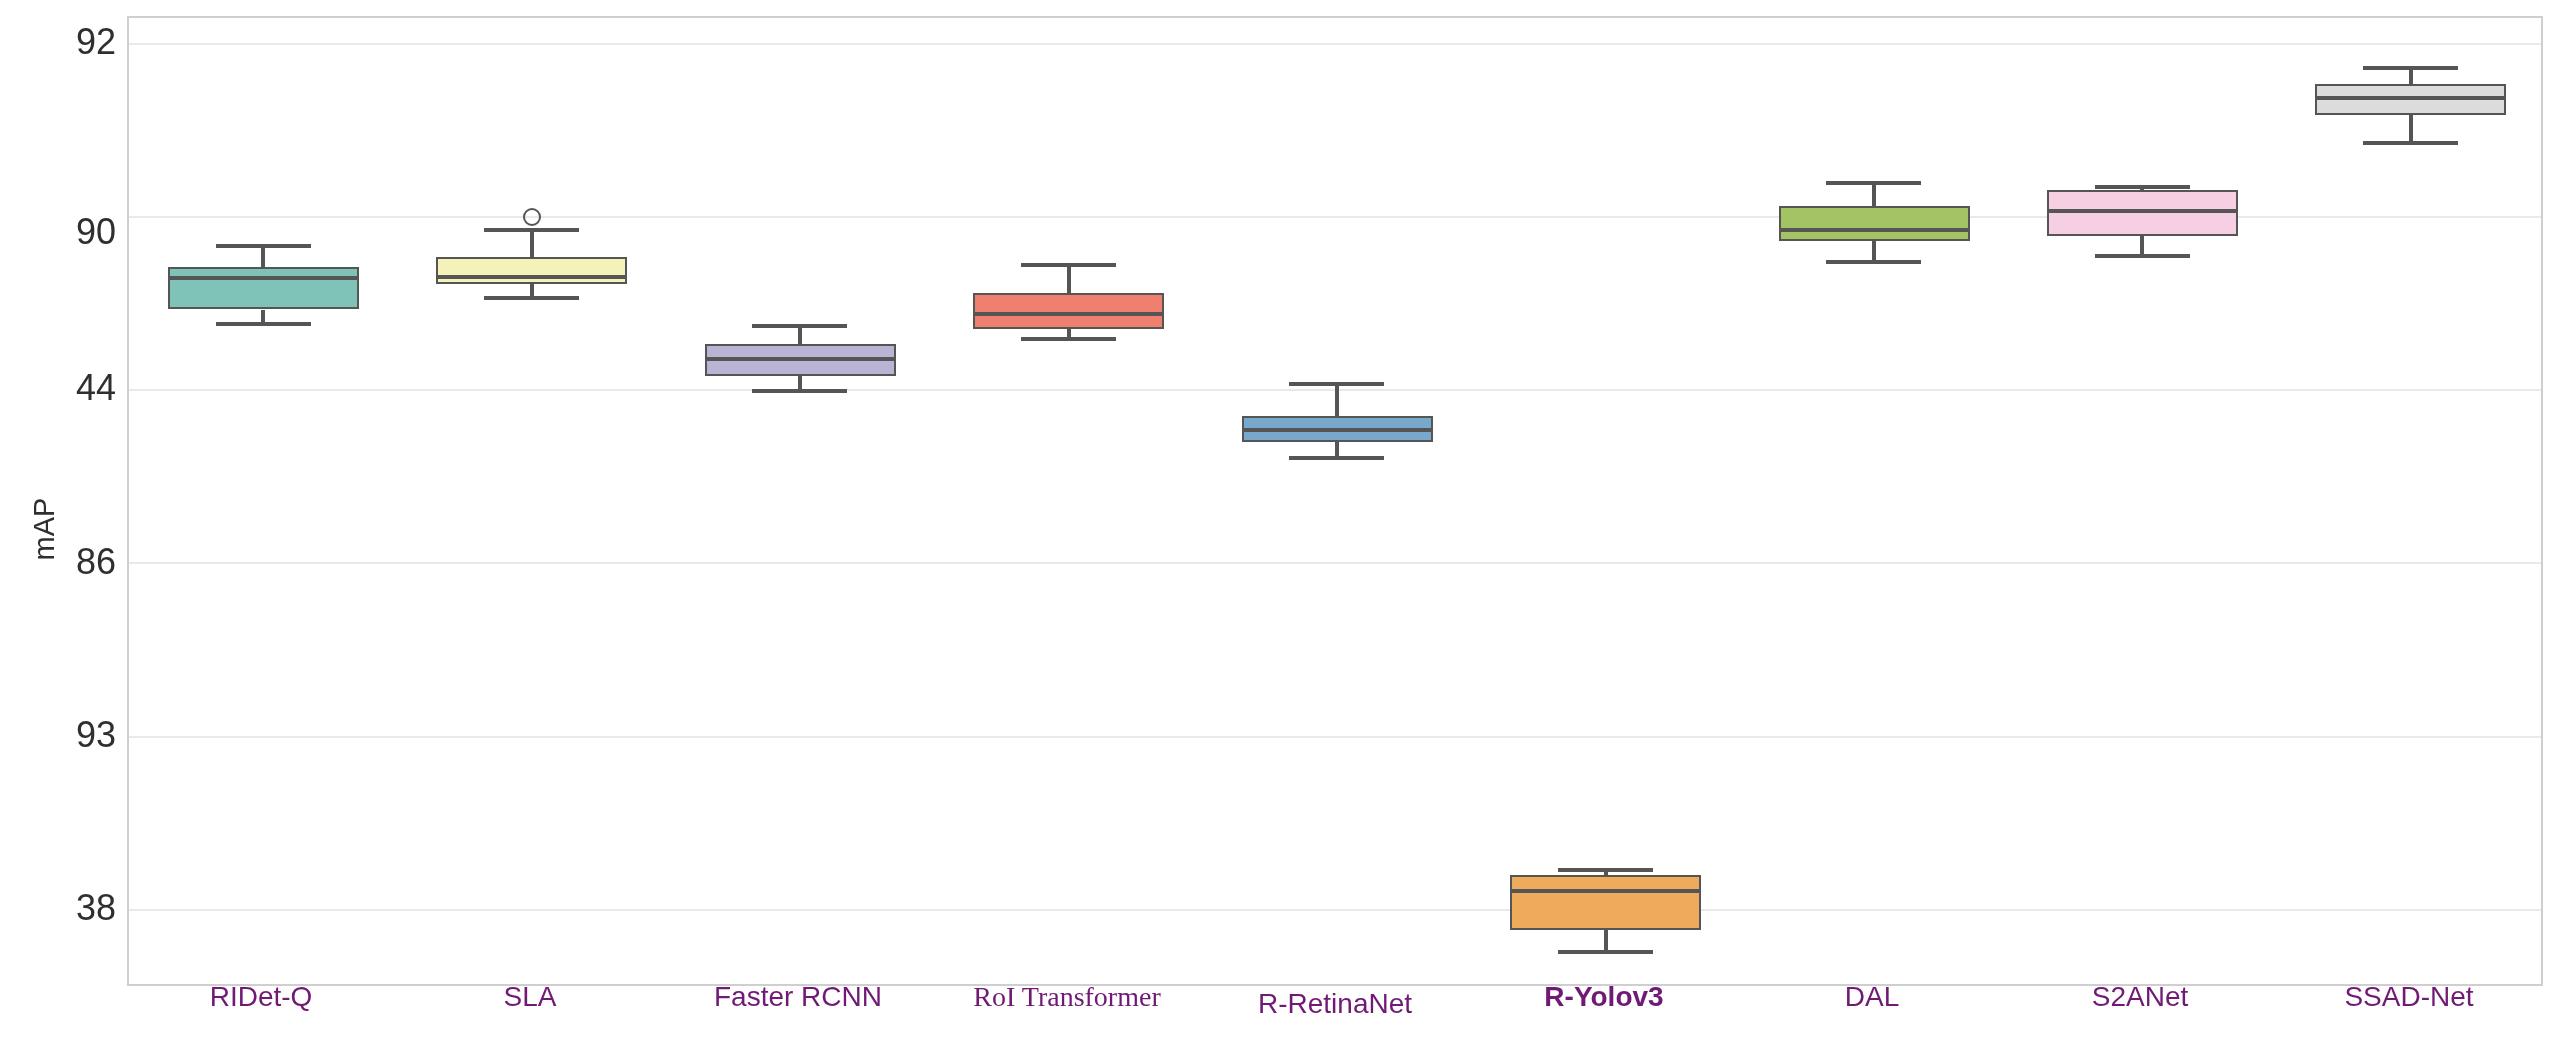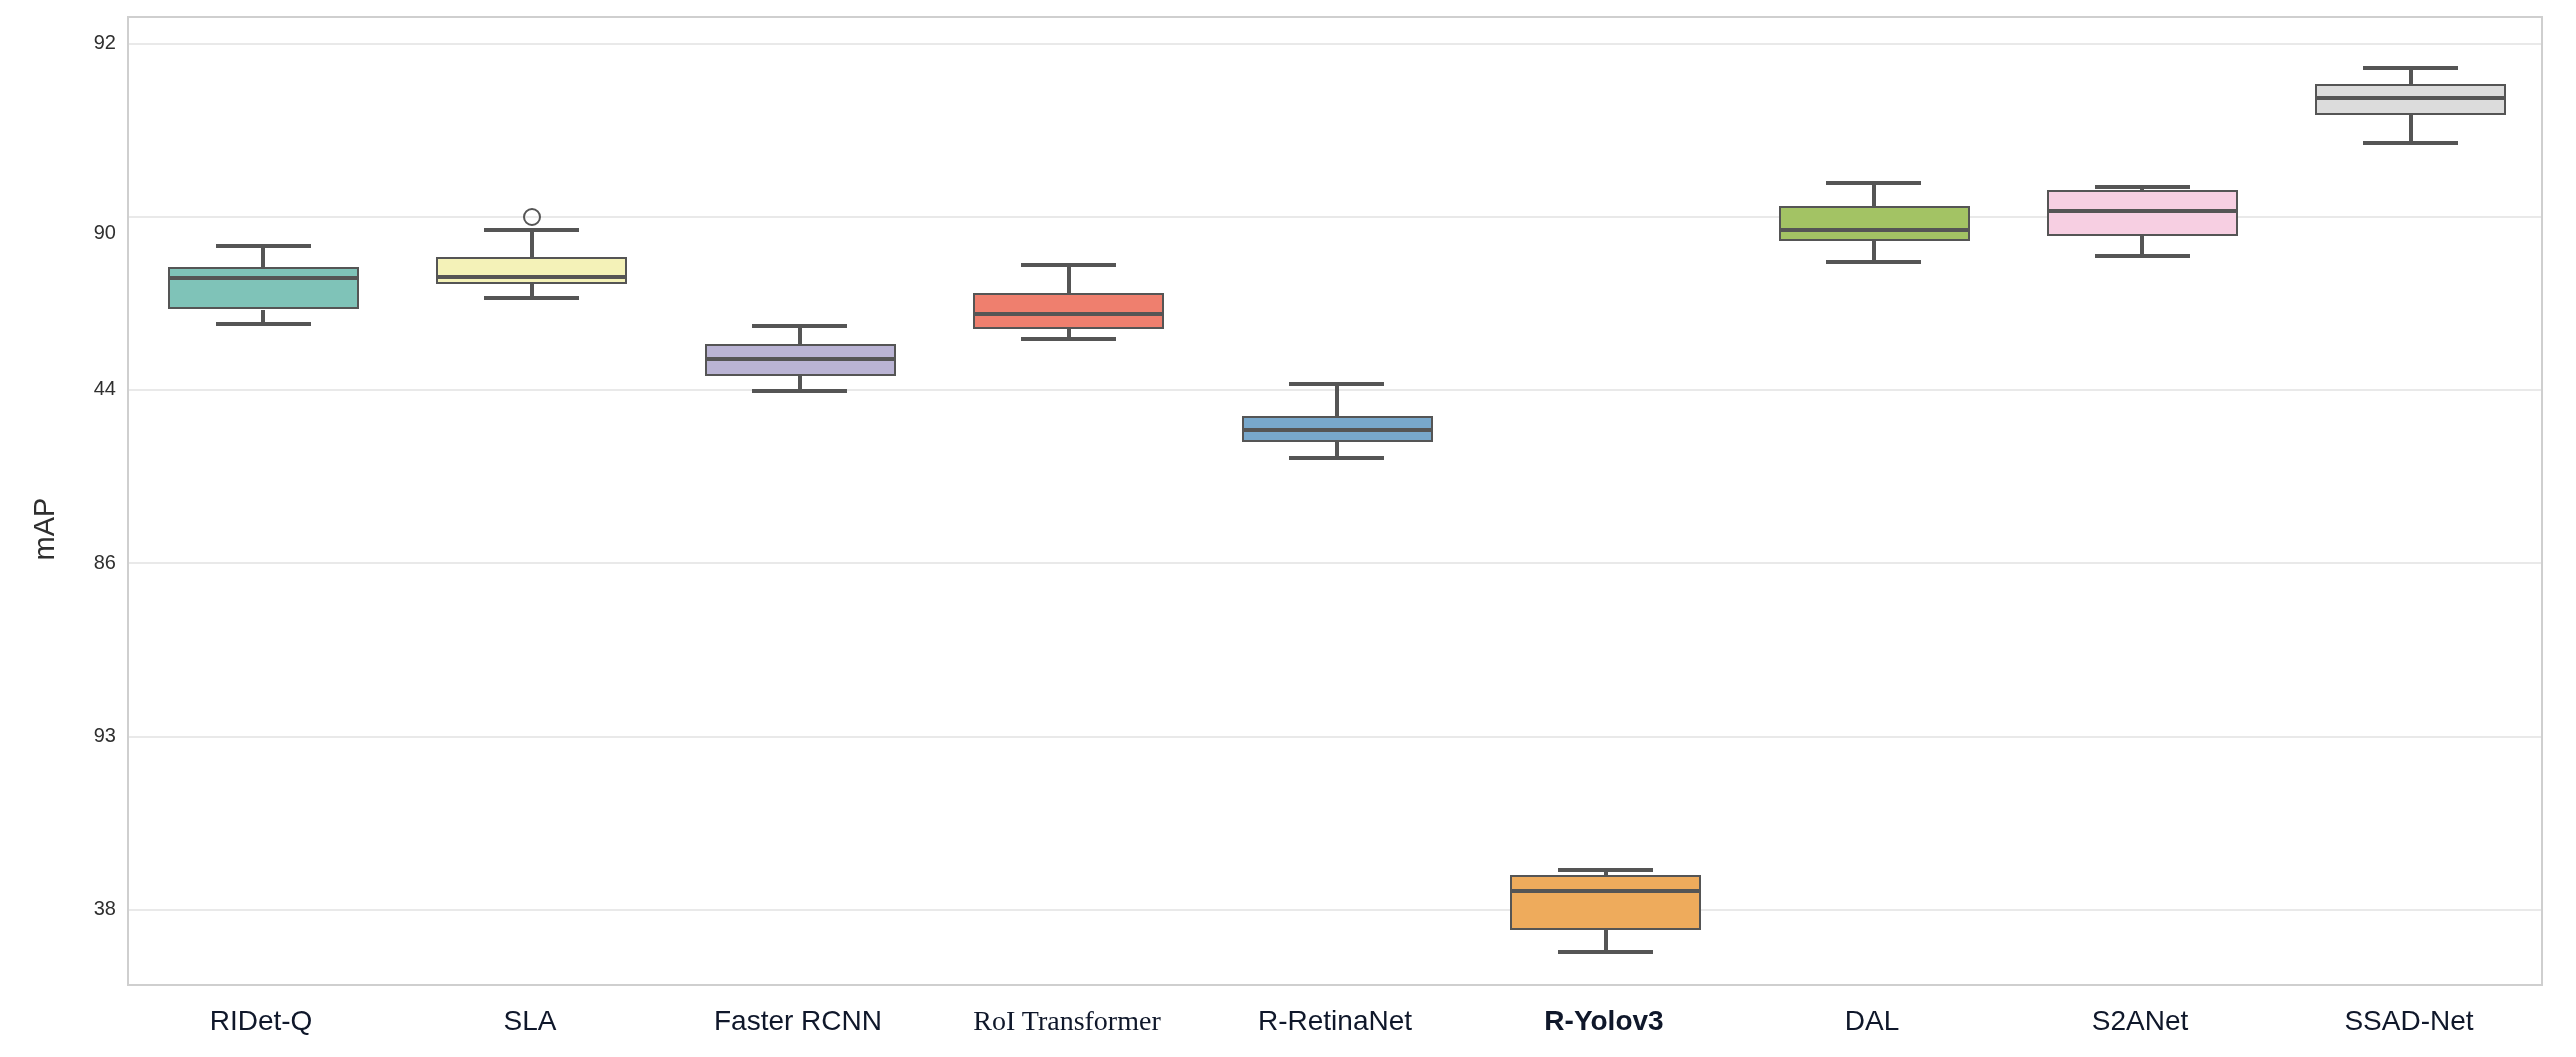--- a/index.html
+++ b/index.html
@@ -21,41 +21,41 @@
     position:absolute; left:0; right:0;
     height:2.1px; background:#e9e9e9;
   }
 
   
   .ytick-label{
     position:absolute;
     right:2460px;           
     width:84px;
     text-align:right;
-    font-size:20px;
+    font-size:36px;
     color:#2f2f2f;
     transform:translateY(-50%);
     white-space:nowrap;
   }
   #y-axis-title{
     position:absolute;
     left:12.6px; top:50%;
     transform:translateY(-50%) rotate(-90deg);
     transform-origin:center center;
     font-size:29px;
     color:#2f2f2f;
     white-space:nowrap;
   }
 
   
   .xtick-label{
     position:absolute;
-    top:1005px;
+    top:981px;
     font-size:28px;
-    color:#0f172a;
+    color:#701a75;
     text-align:center;
     white-space:nowrap;
     transform:translateX(-50%);
   }
 
   
   .boxgroup{position:absolute; top:0; bottom:0;}
   .box{
     position:absolute;
     border:2.8px solid #555555;
@@ -186,21 +186,21 @@
           <div class="median" style="left: 2186px; width: 191px; top: 78px;"></div>
         </div>
       </div>
   </div>
 
   <div id="x-tick-labels">
       <div class="xtick-label" style="left: 261px;">RIDet-Q</div>
       <div class="xtick-label" style="left: 530px;">SLA</div>
       <div class="xtick-label" style="left: 798px;">Faster RCNN</div>
       <div class="xtick-label" style="left: 1067px; font-family: Liberation Serif, serif;">RoI Transformer</div>
-      <div class="xtick-label" style="left: 1335px;">R-RetinaNet</div>
+      <div class="xtick-label" style="left: 1335px; margin-top: 7px;">R-RetinaNet</div>
       <div class="xtick-label" style="left: 1604px; font-weight: bold;">R-Yolov3</div>
       <div class="xtick-label" style="left: 1872px;">DAL</div>
       <div class="xtick-label" style="left: 2140px;">S2ANet</div>
       <div class="xtick-label" style="left: 2409px;">SSAD-Net</div>
     </div>
 
 </div>
 
 
 </body></html>

